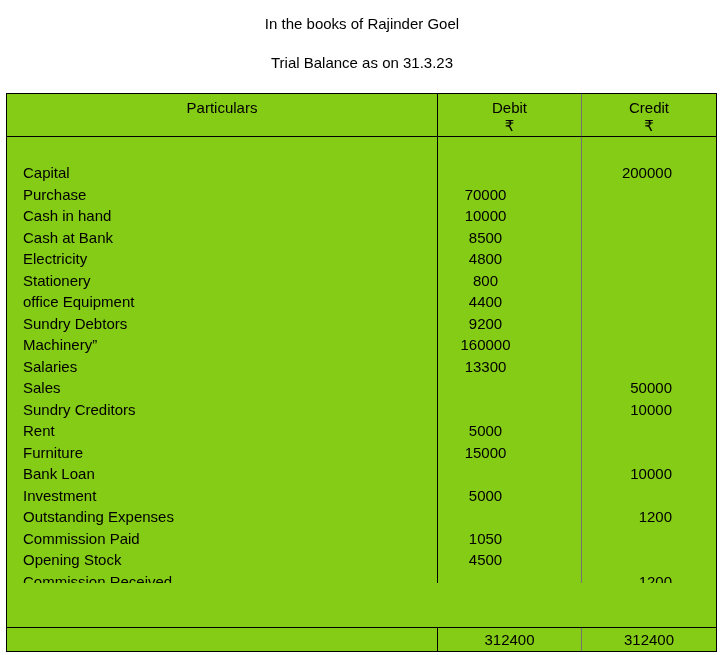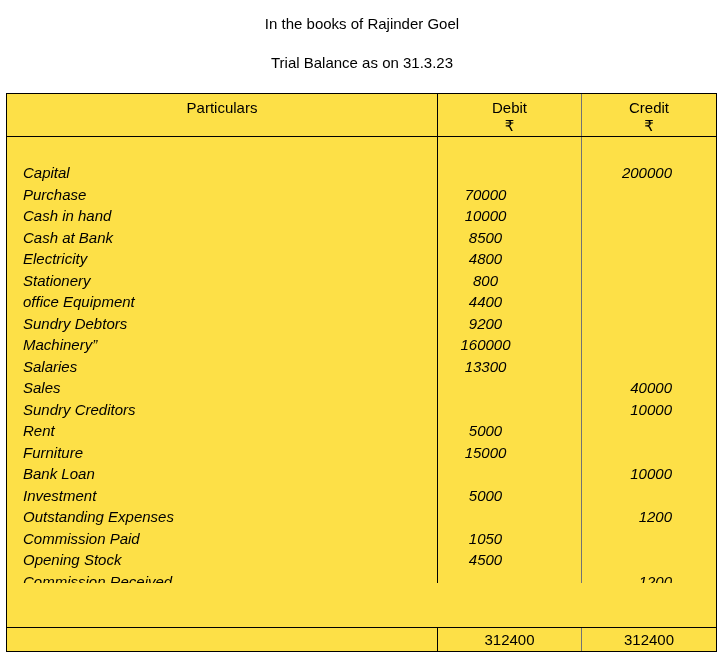--- a/index.html
+++ b/index.html
@@ -13,25 +13,25 @@
     overflow: hidden;
   }
   .title   { padding-top: 14px; text-align: center; line-height: 20px; }
   .subtitle{ margin-top: 19px;  text-align: center; line-height: 20px; }
 
   .tb {
     position: absolute; left: 6px; top: 93px;
     width: 711px; height: 559px;
     border: 1px solid #000;
     display: flex; flex-direction: column;
-    background: #fde047;
+    background: #84cc16;
   }
   .row { display: flex; width: 100%; }
   .hdr    { height: 43px; border-bottom: 1px solid #000; flex: 0 0 auto; }
-  .bodyrow{ flex: 1 1 auto; min-height: 0; font-style: italic; }
+  .bodyrow{ flex: 1 1 auto; min-height: 0; }
   .totrow { height: 24px; border-top: 1px solid #000; flex: 0 0 auto; margin-top: 44px; }
 
   .cell { height: 100%; overflow: hidden; }
   .c1 { width: 430px; }
   .c2 { width: 145px; border-left: 1px solid #000; border-right: 1px solid #737373; }
   .c3 { flex: 1; }
 
   .hcell { text-align: center; padding-top: 4px; line-height: 19px; }
   .rupee { font-family: "DejaVu Sans", sans-serif; }
 
@@ -116,21 +116,21 @@
         <div class="line">200000</div>
         <div class="line"></div>
         <div class="line"></div>
         <div class="line"></div>
         <div class="line"></div>
         <div class="line"></div>
         <div class="line"></div>
         <div class="line"></div>
         <div class="line"></div>
         <div class="line"></div>
-        <div class="line">40000</div>
+        <div class="line">50000</div>
         <div class="line">10000</div>
         <div class="line"></div>
         <div class="line"></div>
         <div class="line">10000</div>
         <div class="line"></div>
         <div class="line">1200</div>
         <div class="line"></div>
         <div class="line"></div>
         <div class="line">1200</div>
         <div class="line"></div>

